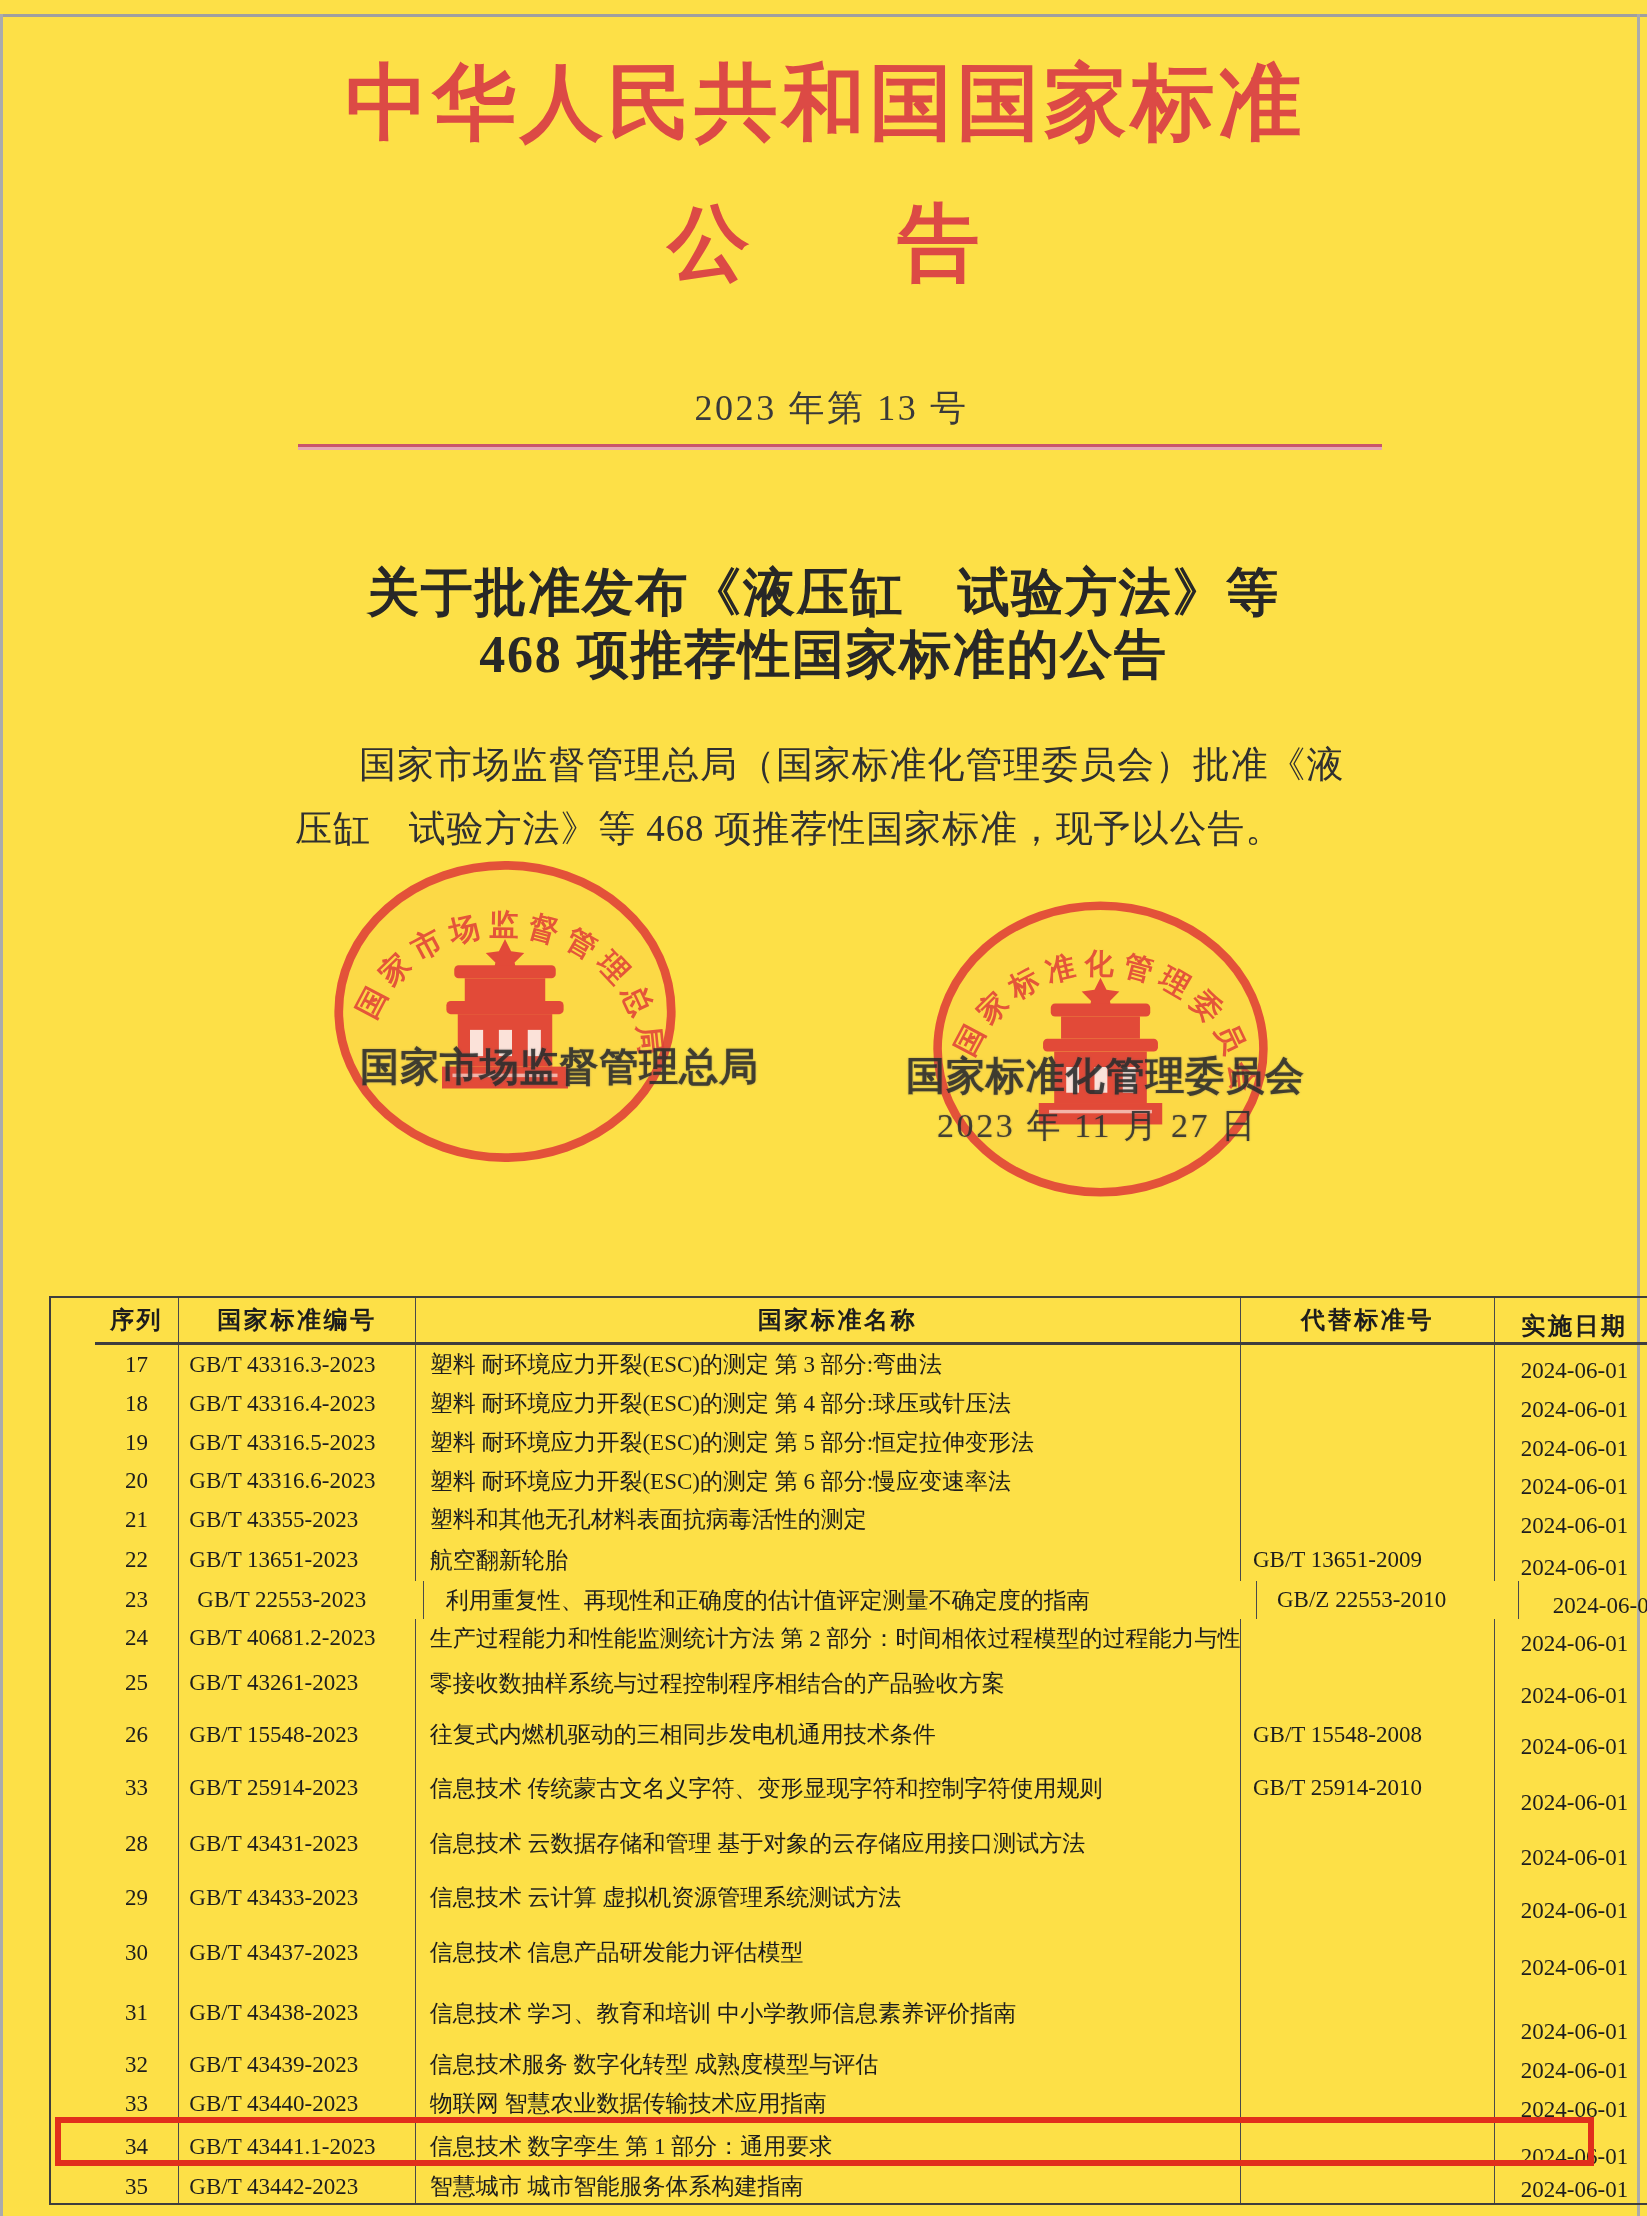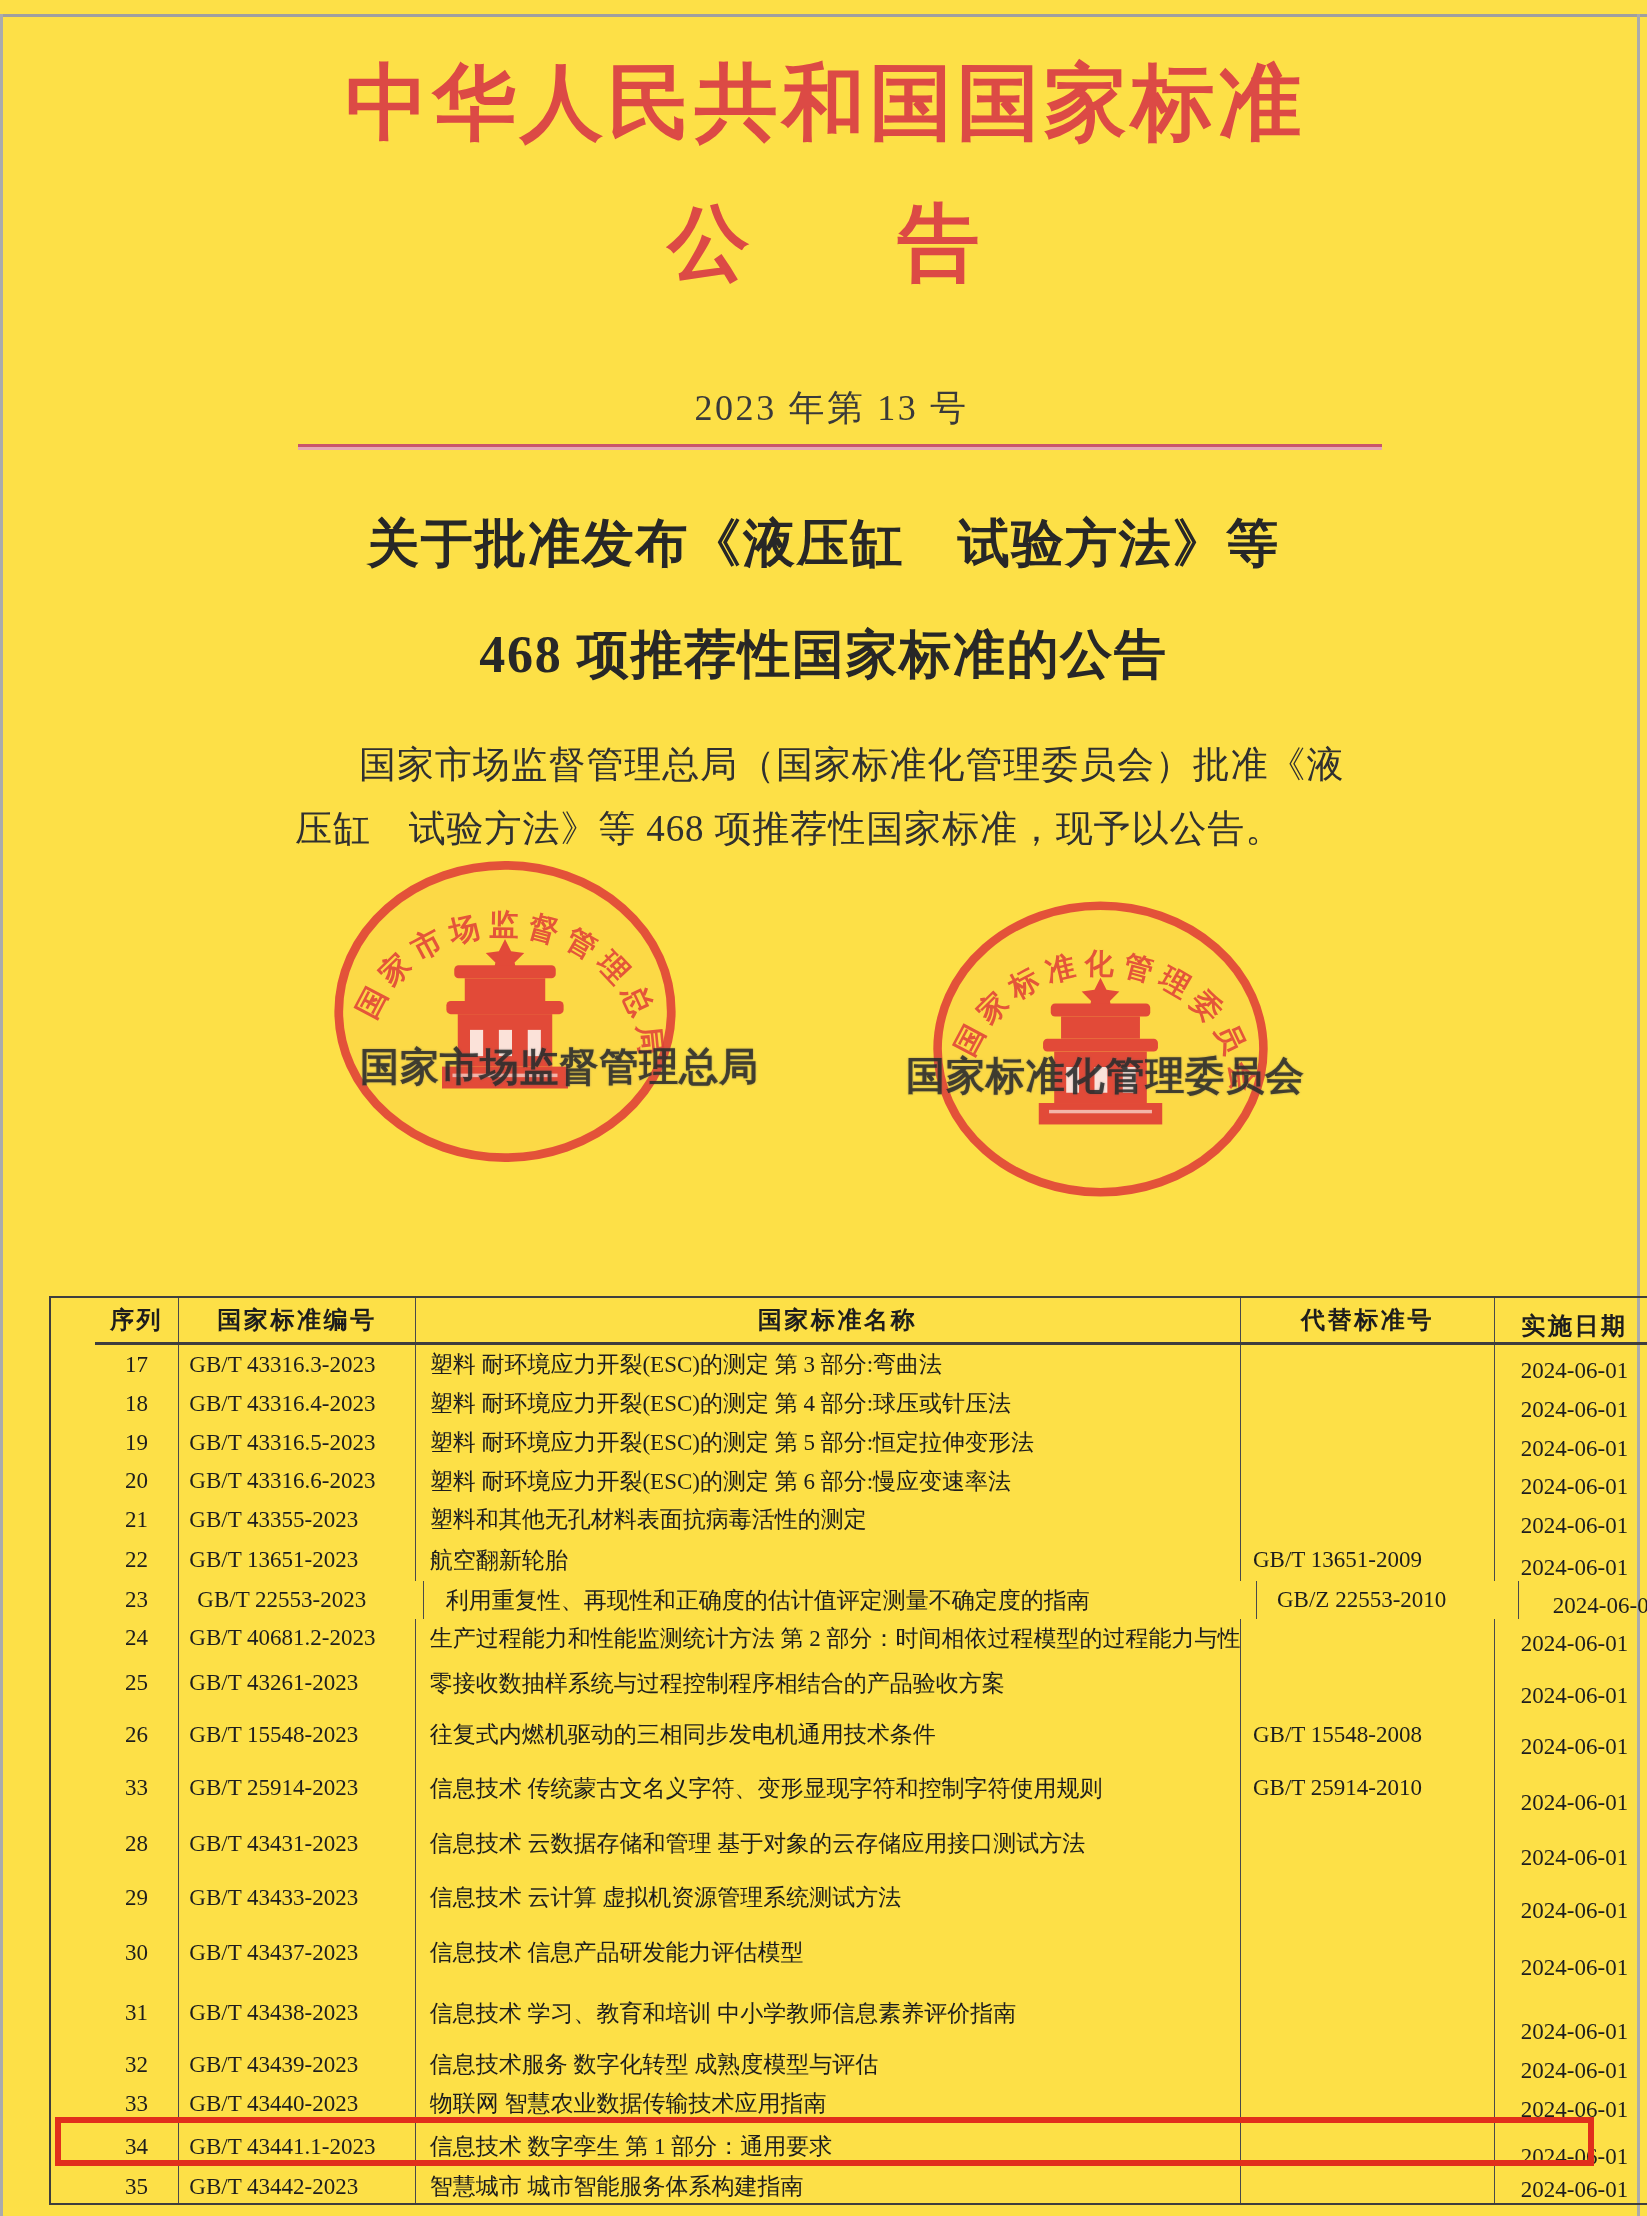--- a/index.html
+++ b/index.html
@@ -38,21 +38,21 @@
     font-size:36px;letter-spacing:2.6px;color:#3a3a3a;white-space:nowrap;
   }
   .red-rule{
     position:absolute;left:298px;top:444px;width:1084px;height:6px;
     background:linear-gradient(180deg,var(--rule_top) 0 55%,var(--rule_bottom) 55% 100%);
   }
   .heading{
     position:absolute;left:0;width:100%;text-align:center;
     font-size:52px;font-weight:700;letter-spacing:1.7px;color:#272727;white-space:nowrap;
   }
-  .heading.l1{top:509px;}
+  .heading.l1{top:558px;}
   .heading.l2{top:620px;}
   .body-line{
     position:absolute;font-size:37px;letter-spacing:0.9px;color:#303030;white-space:nowrap;
   }
   .body-line.l1{left:359px;top:740px;}
   .body-line.l2{left:295px;top:804px;}
 
   .seal{position:absolute;}
   .seal.left{left:330px;top:858px;width:350px;height:307px;}
   .seal.right{left:929px;top:891px;width:343px;height:316px;}
@@ -155,20 +155,21 @@
       <rect x="160" y="196" width="15" height="30" fill="#fff" opacity="0.85"></rect>
       <rect x="193" y="196" width="15" height="30" fill="#fff" opacity="0.85"></rect>
       <rect x="226" y="196" width="15" height="30" fill="#fff" opacity="0.85"></rect>
       <rect x="128" y="238" width="144" height="25"></rect>
       <rect x="140" y="246" width="120" height="4" fill="#fff" opacity="0.6"></rect>
     </g>
   </svg>
 
   <div class="sig-name left">国家市场监督管理总局</div>
   <div class="sig-name right">国家标准化管理委员会</div>
+  <div class="sig-date">2023 年 11 月 27 日</div>
 
   <div class="std-table">
     <div class="trow thead">
       <div class="cell">
           <span>序列</span>
         </div>
       <div class="cell">
           <span>国家标准编号</span>
         </div>
       <div class="cell h-name">

